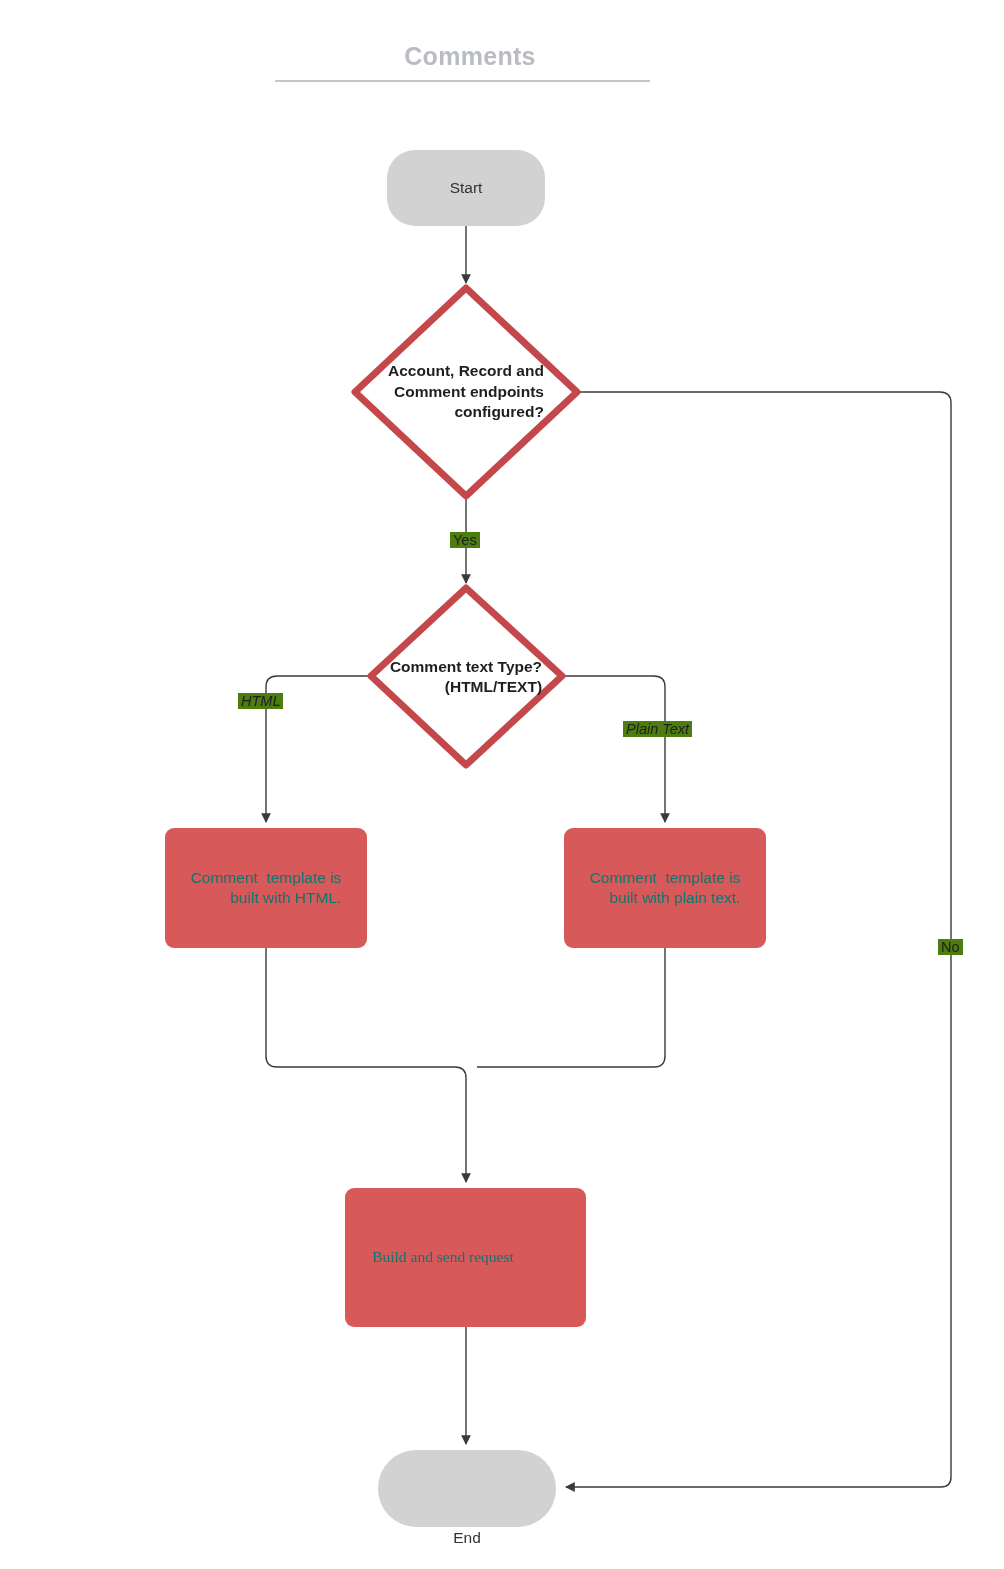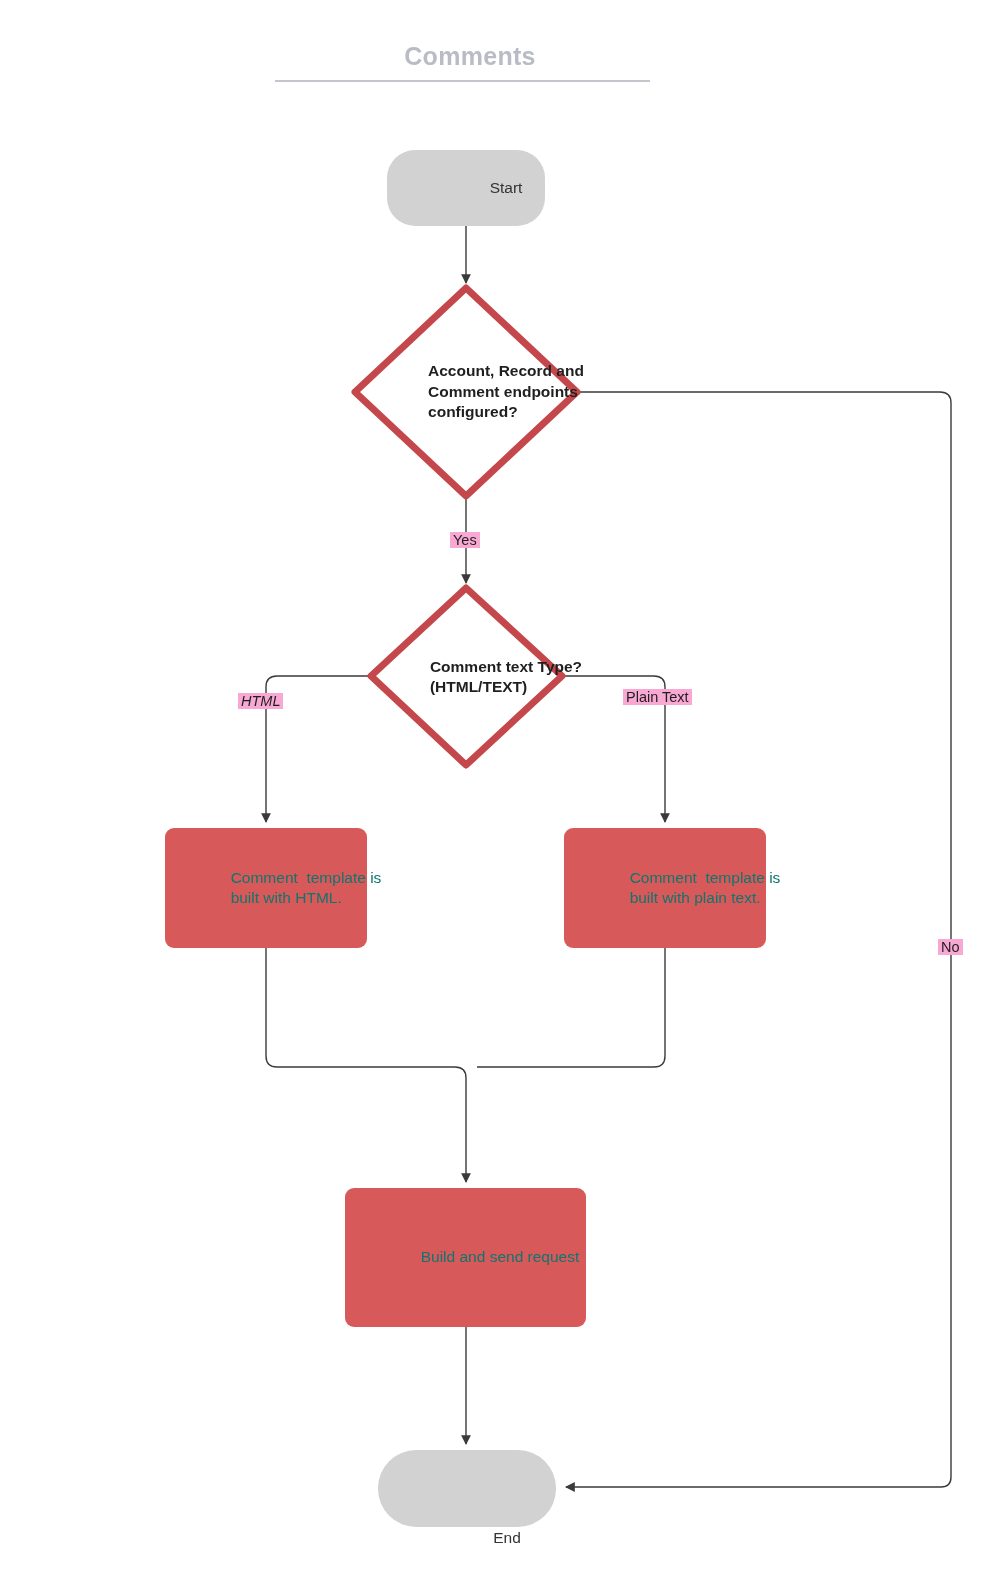--- a/index.html
+++ b/index.html
@@ -23,44 +23,43 @@
     left: 0;
     top: 0;
     width: 1004px;
     height: 1569px;
   }
   .node-label {
     position: absolute;
     display: flex;
     align-items: center;
     justify-content: center;
-    text-align: left;
+    text-align: right;
     pointer-events: none;
     white-space: pre-wrap;
     line-height: 1.32;
-    padding-left: 40px;
   }
   .terminator-label {
     color: #333333;
     font-size: 15.5px;
   }
   .decision-label {
     color: #1f1f1f;
     font-size: 15.5px;
     font-weight: bold;
   }
   .process-label {
     color: #0f766e;
     font-size: 15.5px;
   }
   .edge-label {
     position: absolute;
     color: #1f1f1f;
     font-size: 14.5px;
-    background: #f9a8d4;
+    background: #4d7c0f;
     padding: 0 3px;
     white-space: nowrap;
   }
   #title-text {
     position: absolute;
     left: 0;
     top: 42px;
     width: 940px;
     text-align: center;
     font-size: 25px;
@@ -136,25 +135,25 @@
 
   <div class="node-label decision-label" style="left:360px; top:648px; width:212px; height:58px;">Comment text Type?
 (HTML/TEXT)</div>
 
   <div class="node-label process-label" style="left:169px; top:828px; width:194px; height:120px;">Comment  template is
 built with HTML.</div>
 
   <div class="node-label process-label" style="left:568px; top:828px; width:194px; height:120px;">Comment  template is
 built with plain text.</div>
 
-  <div class="node-label process-label" style="left:362px; top:1188px; width:196px; height:139px;">Build and send request</div>
+  <div class="node-label process-label" style="left:345px; top:1188px; width:196px; height:139px;font-family:Liberation Serif, serif;">Build and send request</div>
 
   <div class="node-label terminator-label" style="left:378px; top:1507px; width:178px; height:62px;">End</div>
 
   <div class="edge-label" style="left:450px; top:532px;">Yes</div>
 
   <div class="edge-label" style="left:938px; top:939px;">No</div>
 
   <div class="edge-label" style="left:238px; top:693px;font-style:italic;">HTML</div>
 
-  <div class="edge-label" style="left:623px; top:689px;">Plain Text</div>
+  <div class="edge-label" style="left:623px; top:721px;font-style:italic;">Plain Text</div>
 
 </div>
 
 </body></html>

